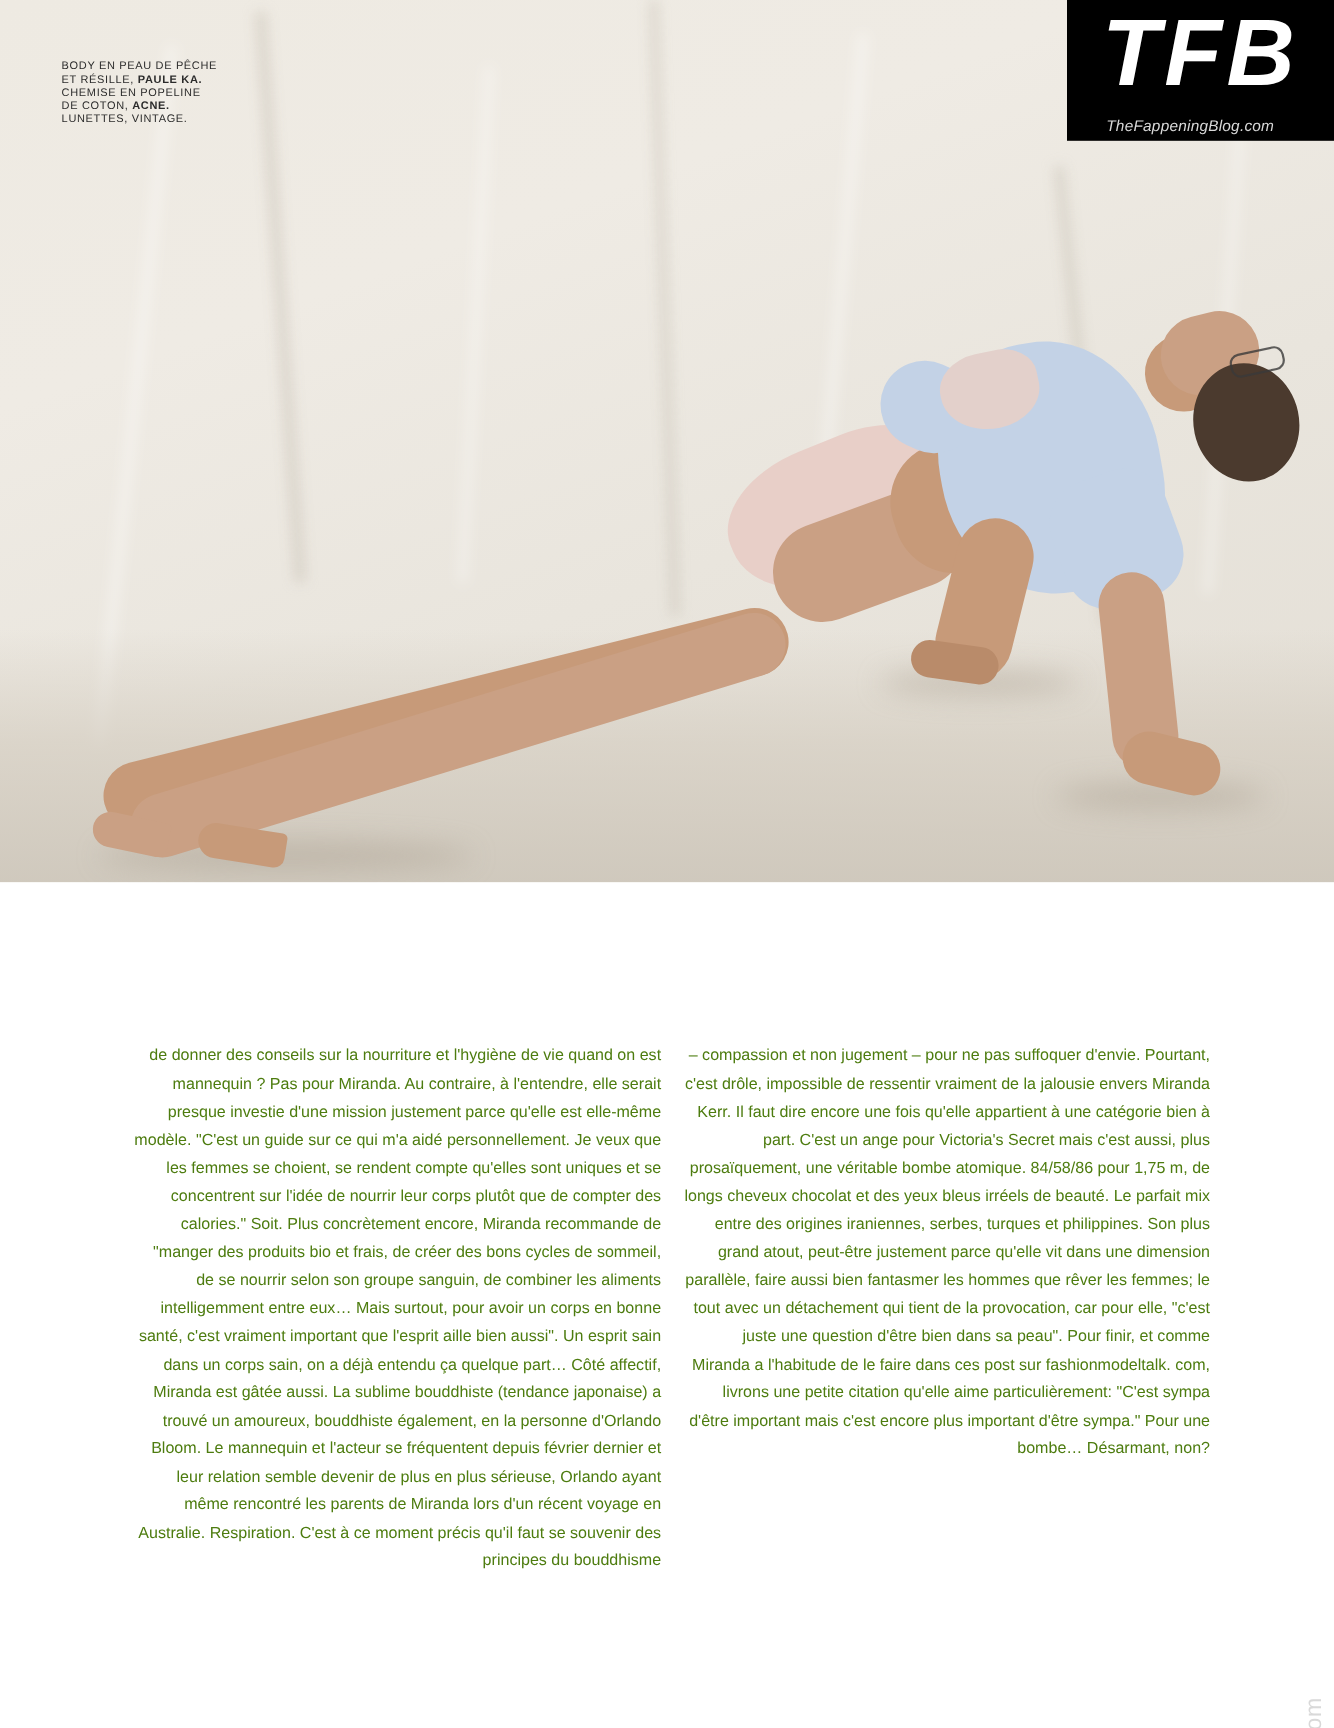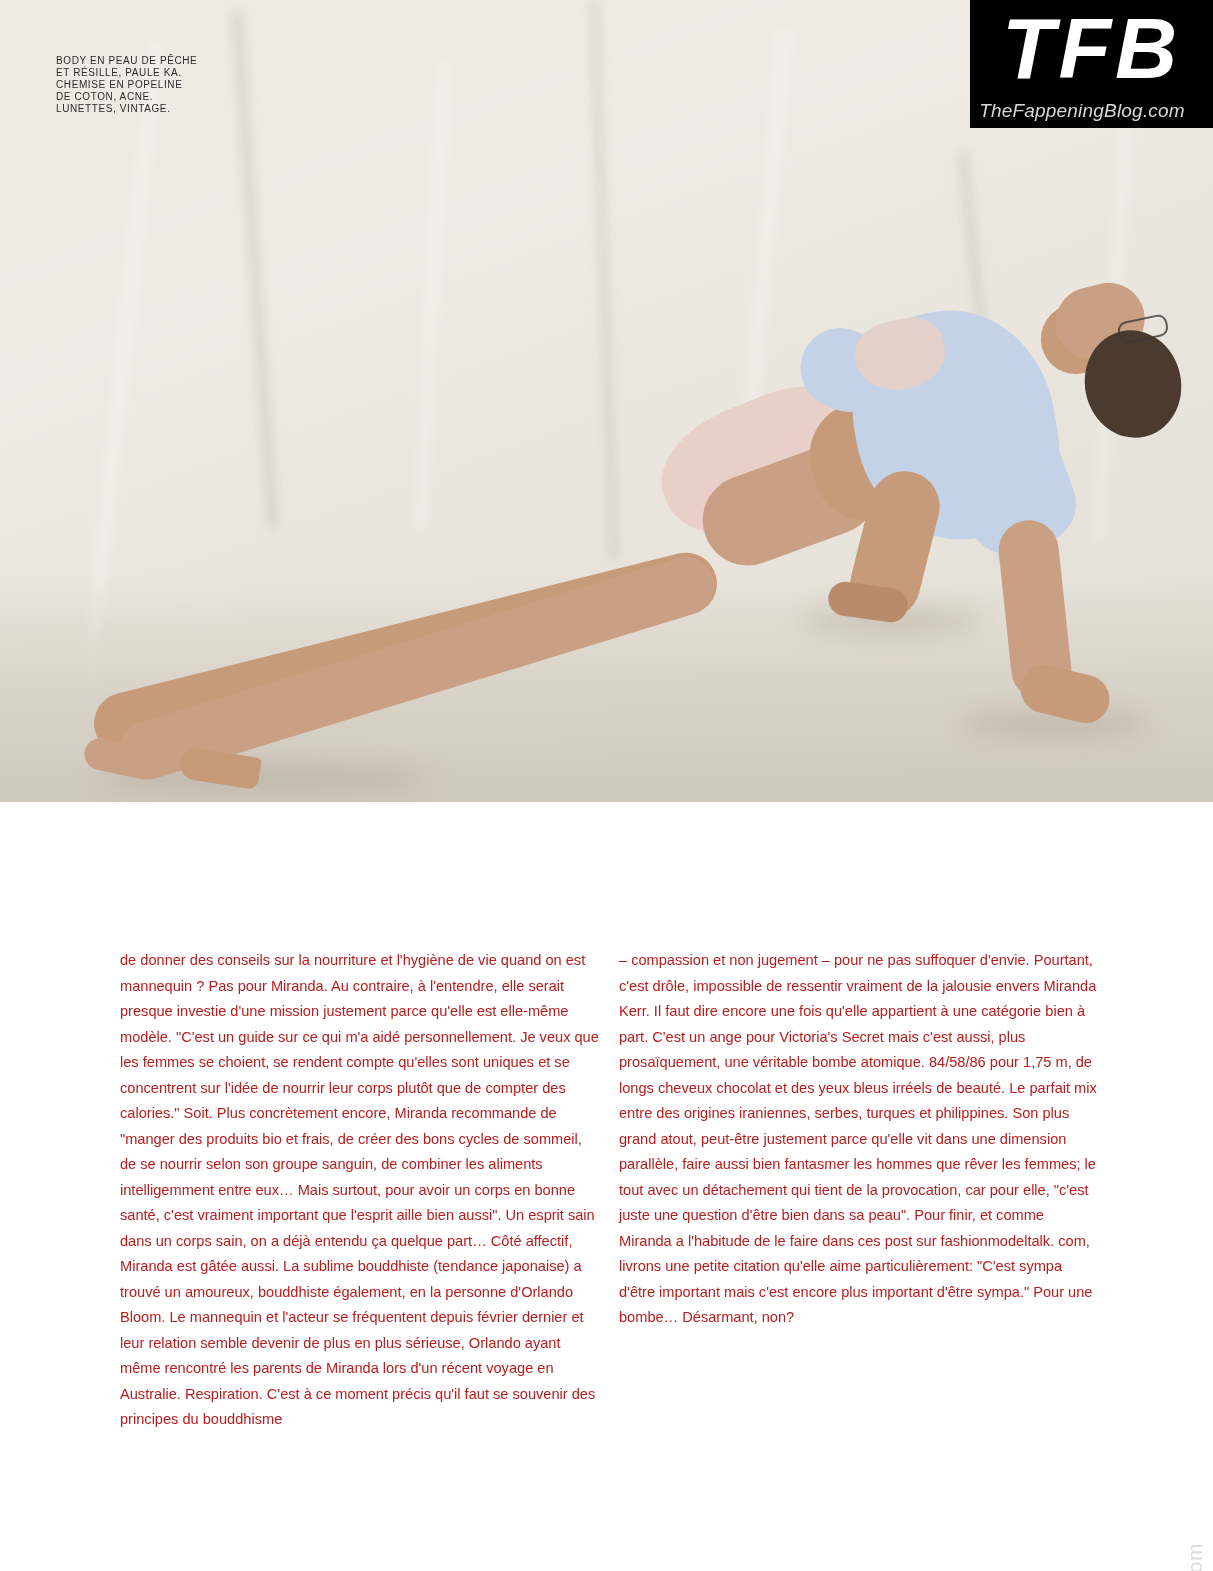--- a/index.html
+++ b/index.html
@@ -84,21 +84,21 @@
     top: 55px;
     width: 220px;
     font-family: "Liberation Sans", sans-serif;
     font-size: 10px;
     line-height: 12px;
     letter-spacing: 0.6px;
     color: #2b2b2b;
     text-transform: uppercase;
     font-weight: 400;
   }
-  #credits .b { font-weight: 400; }
+  #credits .b { font-weight: 700; }
 
   
   #tfb-watermark {
     position: absolute;
     right: 0;
     top: 0;
     width: 243px;
     height: 128px;
     background: #000000;
     color: #ffffff;
@@ -118,41 +118,41 @@
     line-height: 104px;
     color: #ffffff;
   }
   #tfb-sub {
     position: absolute;
     left: 0;
     bottom: 6px;
     width: 224px;
     text-align: center;
     font-family: "Liberation Sans", sans-serif;
-    font-size: 19px;
+    font-size: 14px;
     letter-spacing: 0.2px;
     color: #d8d8d8;
   }
 
   
   #article {
     position: absolute;
     left: 120px;
     top: 948px;
     width: 980px;
     display: flex;
     gap: 0px;
   }
   .column {
     width: 490px;
     font-family: "Liberation Sans", sans-serif;
     font-size: 14.6px;
     line-height: 25.5px;
-    color: #b91c1c;
-    text-align: left;
+    color: #4d7c0f;
+    text-align: right;
   }
   .column p {
     margin: 0;
   }
 
   
   #side-watermark {
     position: absolute;
     right: 6px;
     bottom: 28px;

